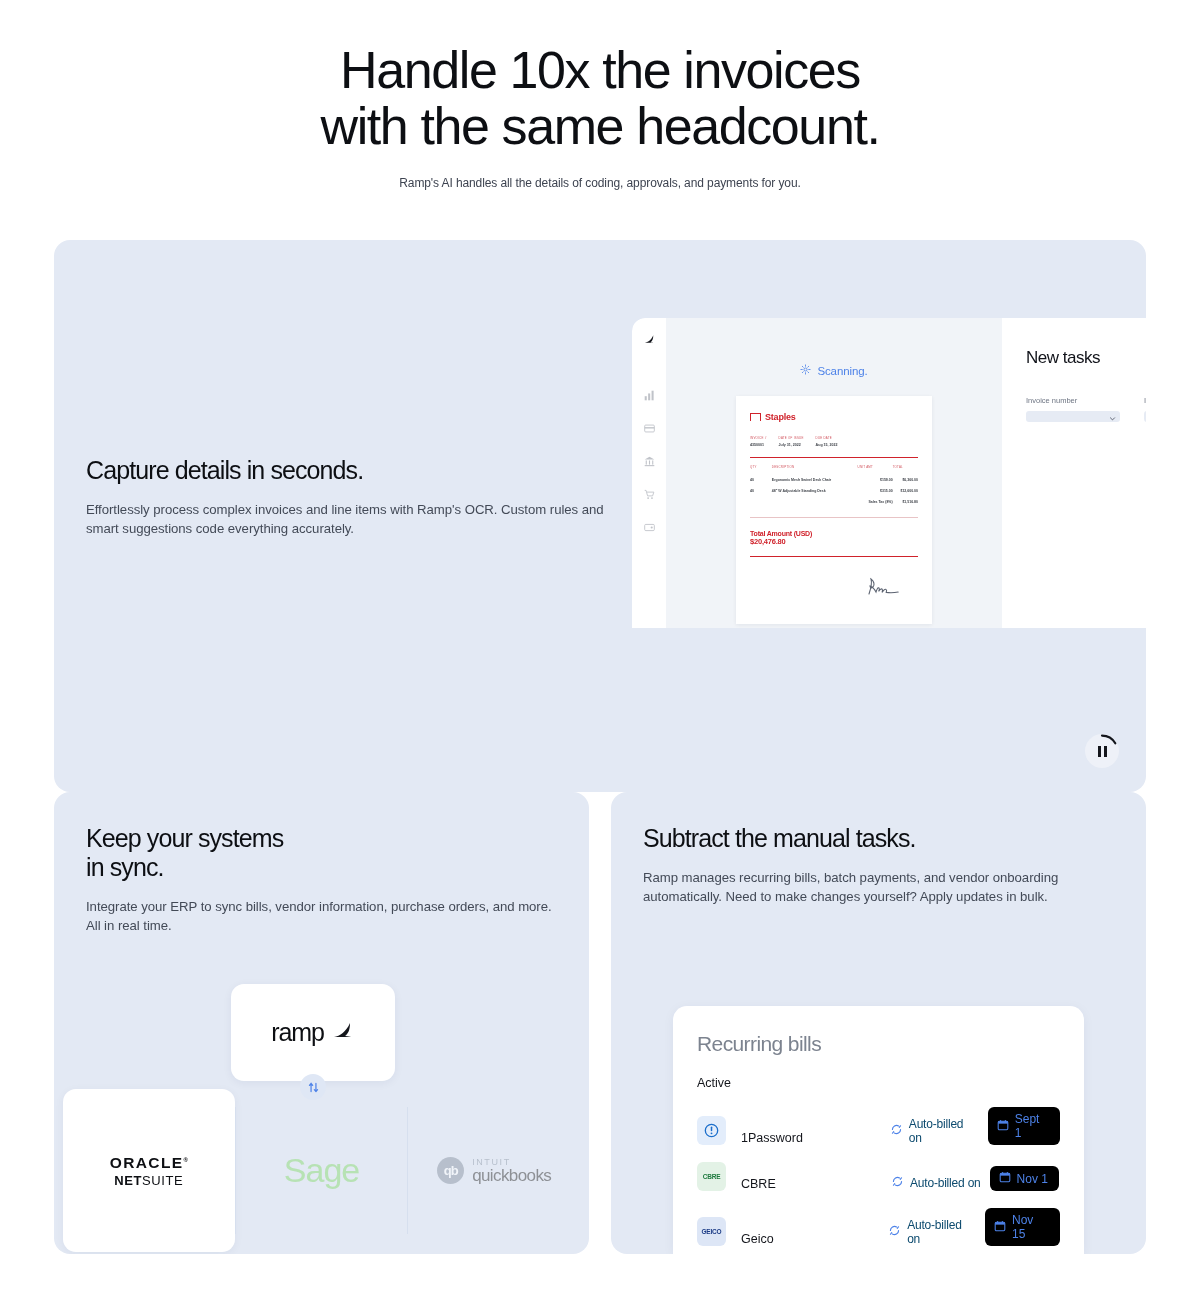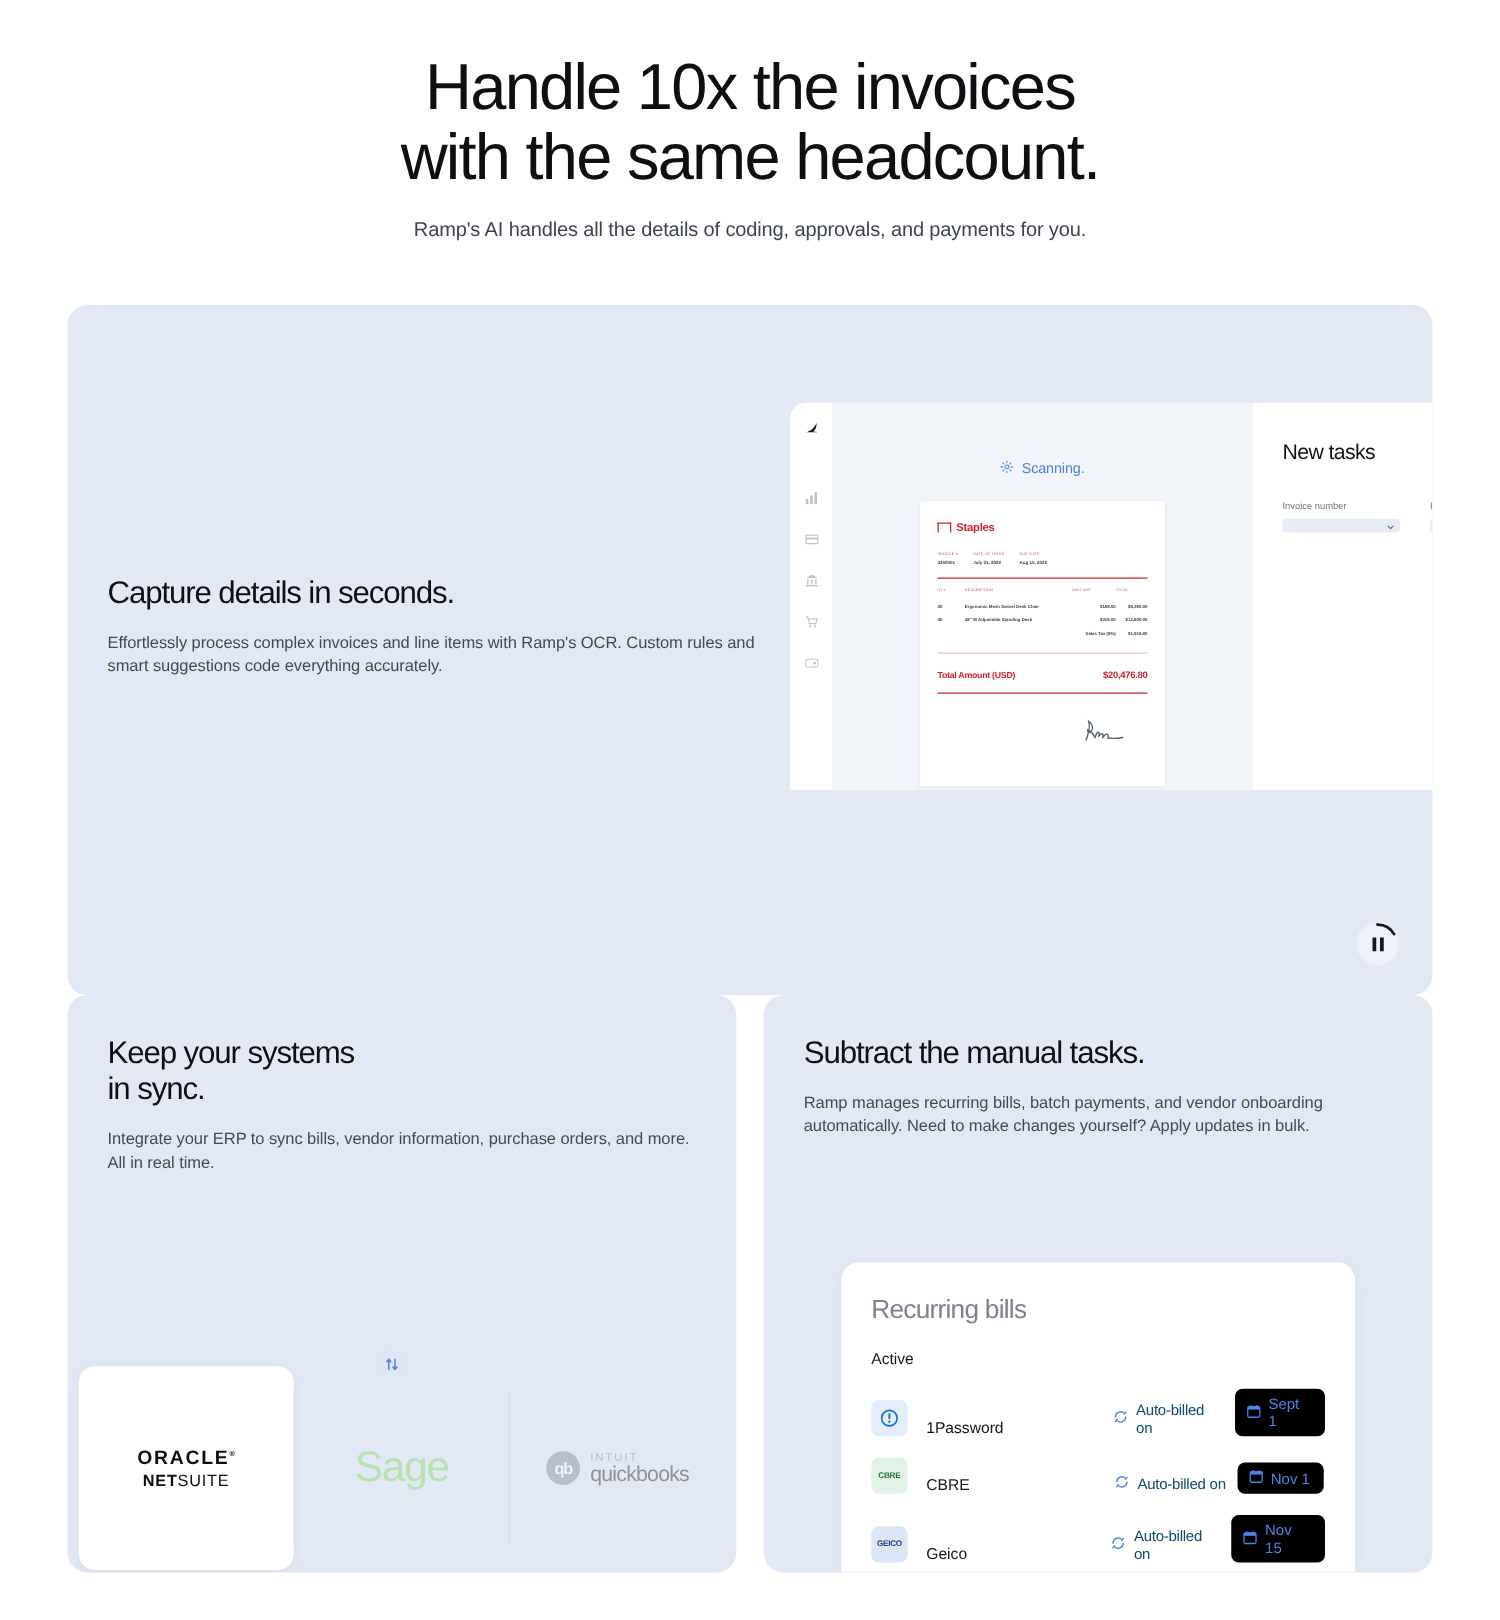--- a/index.html
+++ b/index.html
@@ -12,21 +12,21 @@
   }
 
   
   .hero { padding-top: 42px; text-align: center; }
   .hero h1 {
     font-size: 52px; line-height: 1.08; font-weight: 400;
     letter-spacing: -1.4px; color: #0d0f13;
   }
   .hero h1 span { display: block; }
   .hero p {
-    margin-top: 22px; font-size: 16px; color: #3d4350;
+    margin-top: 22px; font-size: 12px; color: #3d4350;
     letter-spacing: -0.1px;
   }
 
   
   .grid { padding: 0 54px; margin-top: 50px; }
   .card {
     background: #e3e9f4;
     border-radius: 16px;
     position: relative;
     overflow: hidden;
@@ -90,20 +90,21 @@
     text-align: left; font-weight: 400; padding-bottom: 5px;
   }
   table.inv-tbl td {
     font-size: 3.5px; color: #3b3f46; padding: 3.5px 0; font-weight: 600;
   }
   .ta-r { text-align: right; }
   .inv-tax { font-size: 3.1px; color: #6c7280; }
   .inv-total-row {
     display: flex; justify-content: space-between; align-items: baseline;
     margin-top: 12px;
+    flex-direction: column;
   }
   .inv-total-lbl { font-size: 7px; font-weight: 700; color: #d0222b; letter-spacing: -.2px; }
   .inv-total-val { font-size: 7.5px; font-weight: 700; color: #d0222b; letter-spacing: -.2px; }
   .inv-sign { margin-top: 18px; text-align: right; padding-right: 8px; }
   .mock-form {
     width: 196px; background: #fff; flex: none; padding: 30px 0 0 24px;
   }
   .form-h { font-size: 17px; font-weight: 400; letter-spacing: -.5px; }
   .form-row { display: flex; gap: 24px; margin-top: 28px; }
   .field-lbl { font-size: 7.5px; color: #6e7583; }
@@ -373,20 +374,28 @@
   <div class="row2">
 
     <div class="card card-sync">
       <div class="card-title">
         <span>Keep your systems</span>
         <span>in sync.</span>
       </div>
       <div class="card-body">Integrate your ERP to sync bills, vendor information, purchase orders, and more. All in real time.</div>
 
       <div class="sync-stage">
+        <div class="ramp-card">
+          <span class="ramp-word">ramp</span>
+          <span>
+            <svg width="24" height="24" viewBox="0 0 24 24">
+                <path d="M3 18c6-1 12-5 16-14 0 7-2 11-5 13 3 .4 5 .7 6 1H3z" fill="#14161c"></path>
+              </svg>
+          </span>
+        </div>
 
         <div class="sync-badge">
           <svg width="13" height="13" viewBox="0 0 16 16">
               <g stroke="#4d82e8" stroke-width="1.5" stroke-linecap="round" stroke-linejoin="round">
                 <path d="M5 13V3M5 3L3 5.4M5 3l2 2.4M11 3v10M11 13l-2-2.4M11 13l2-2.4"></path>
               </g>
             </svg>
         </div>
 
         <div class="erp-row">

